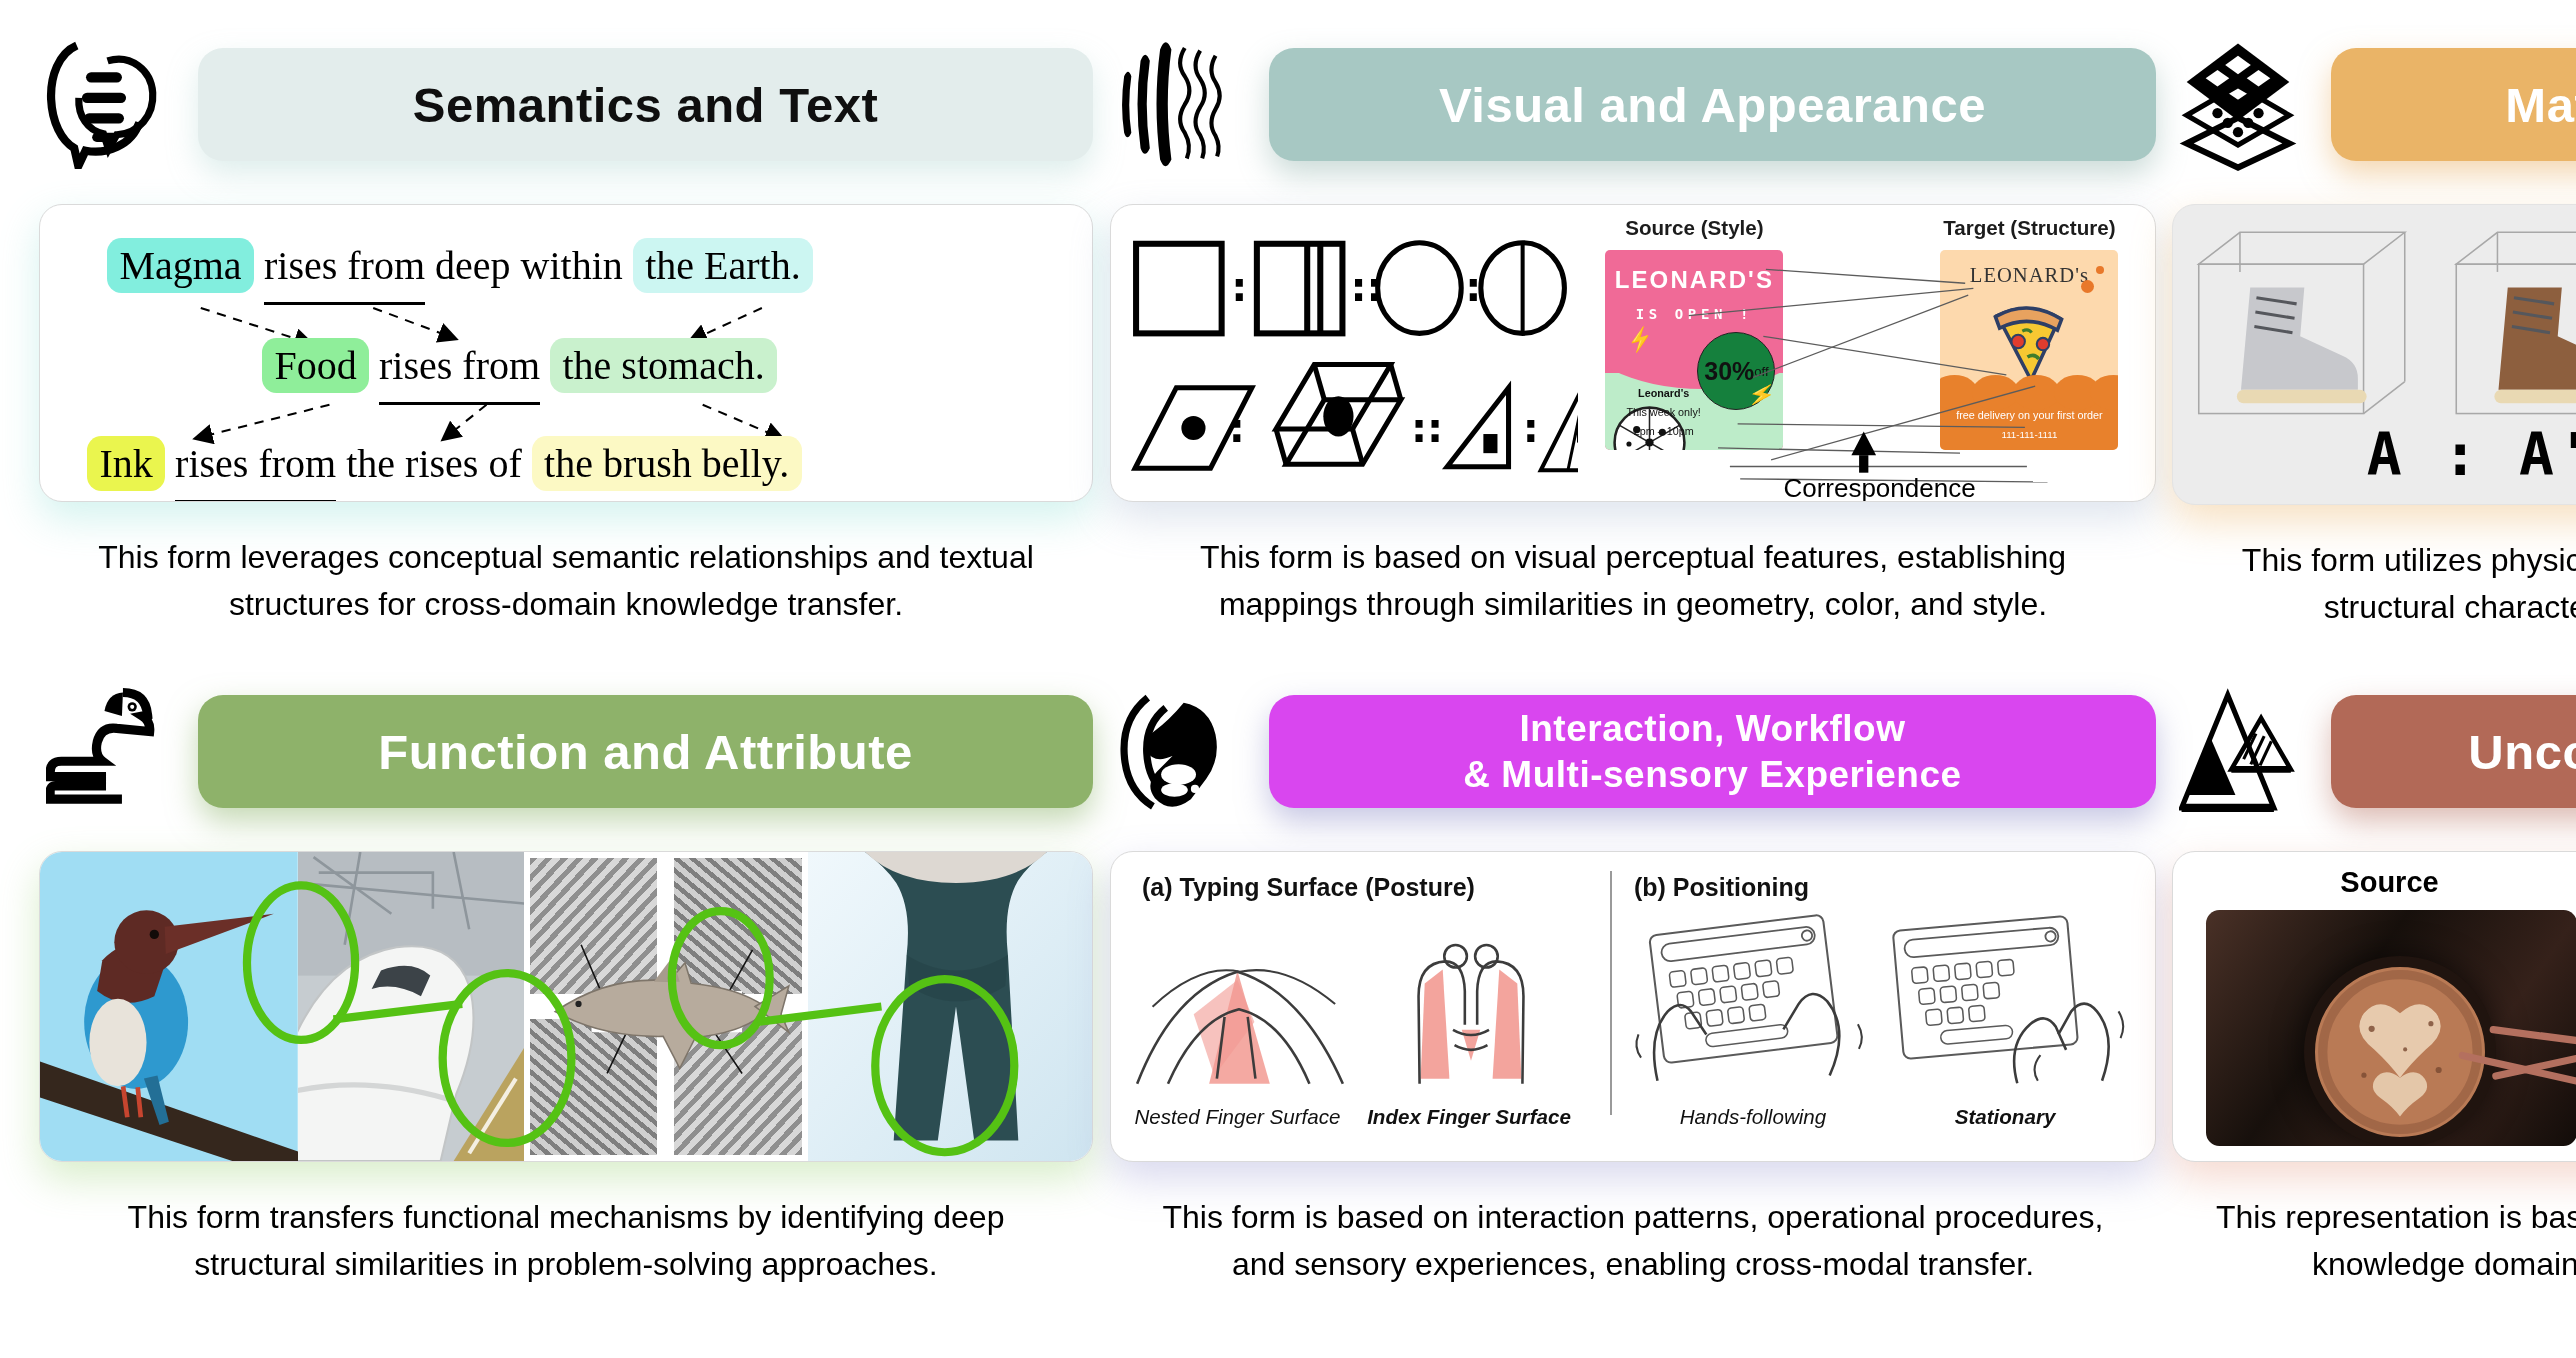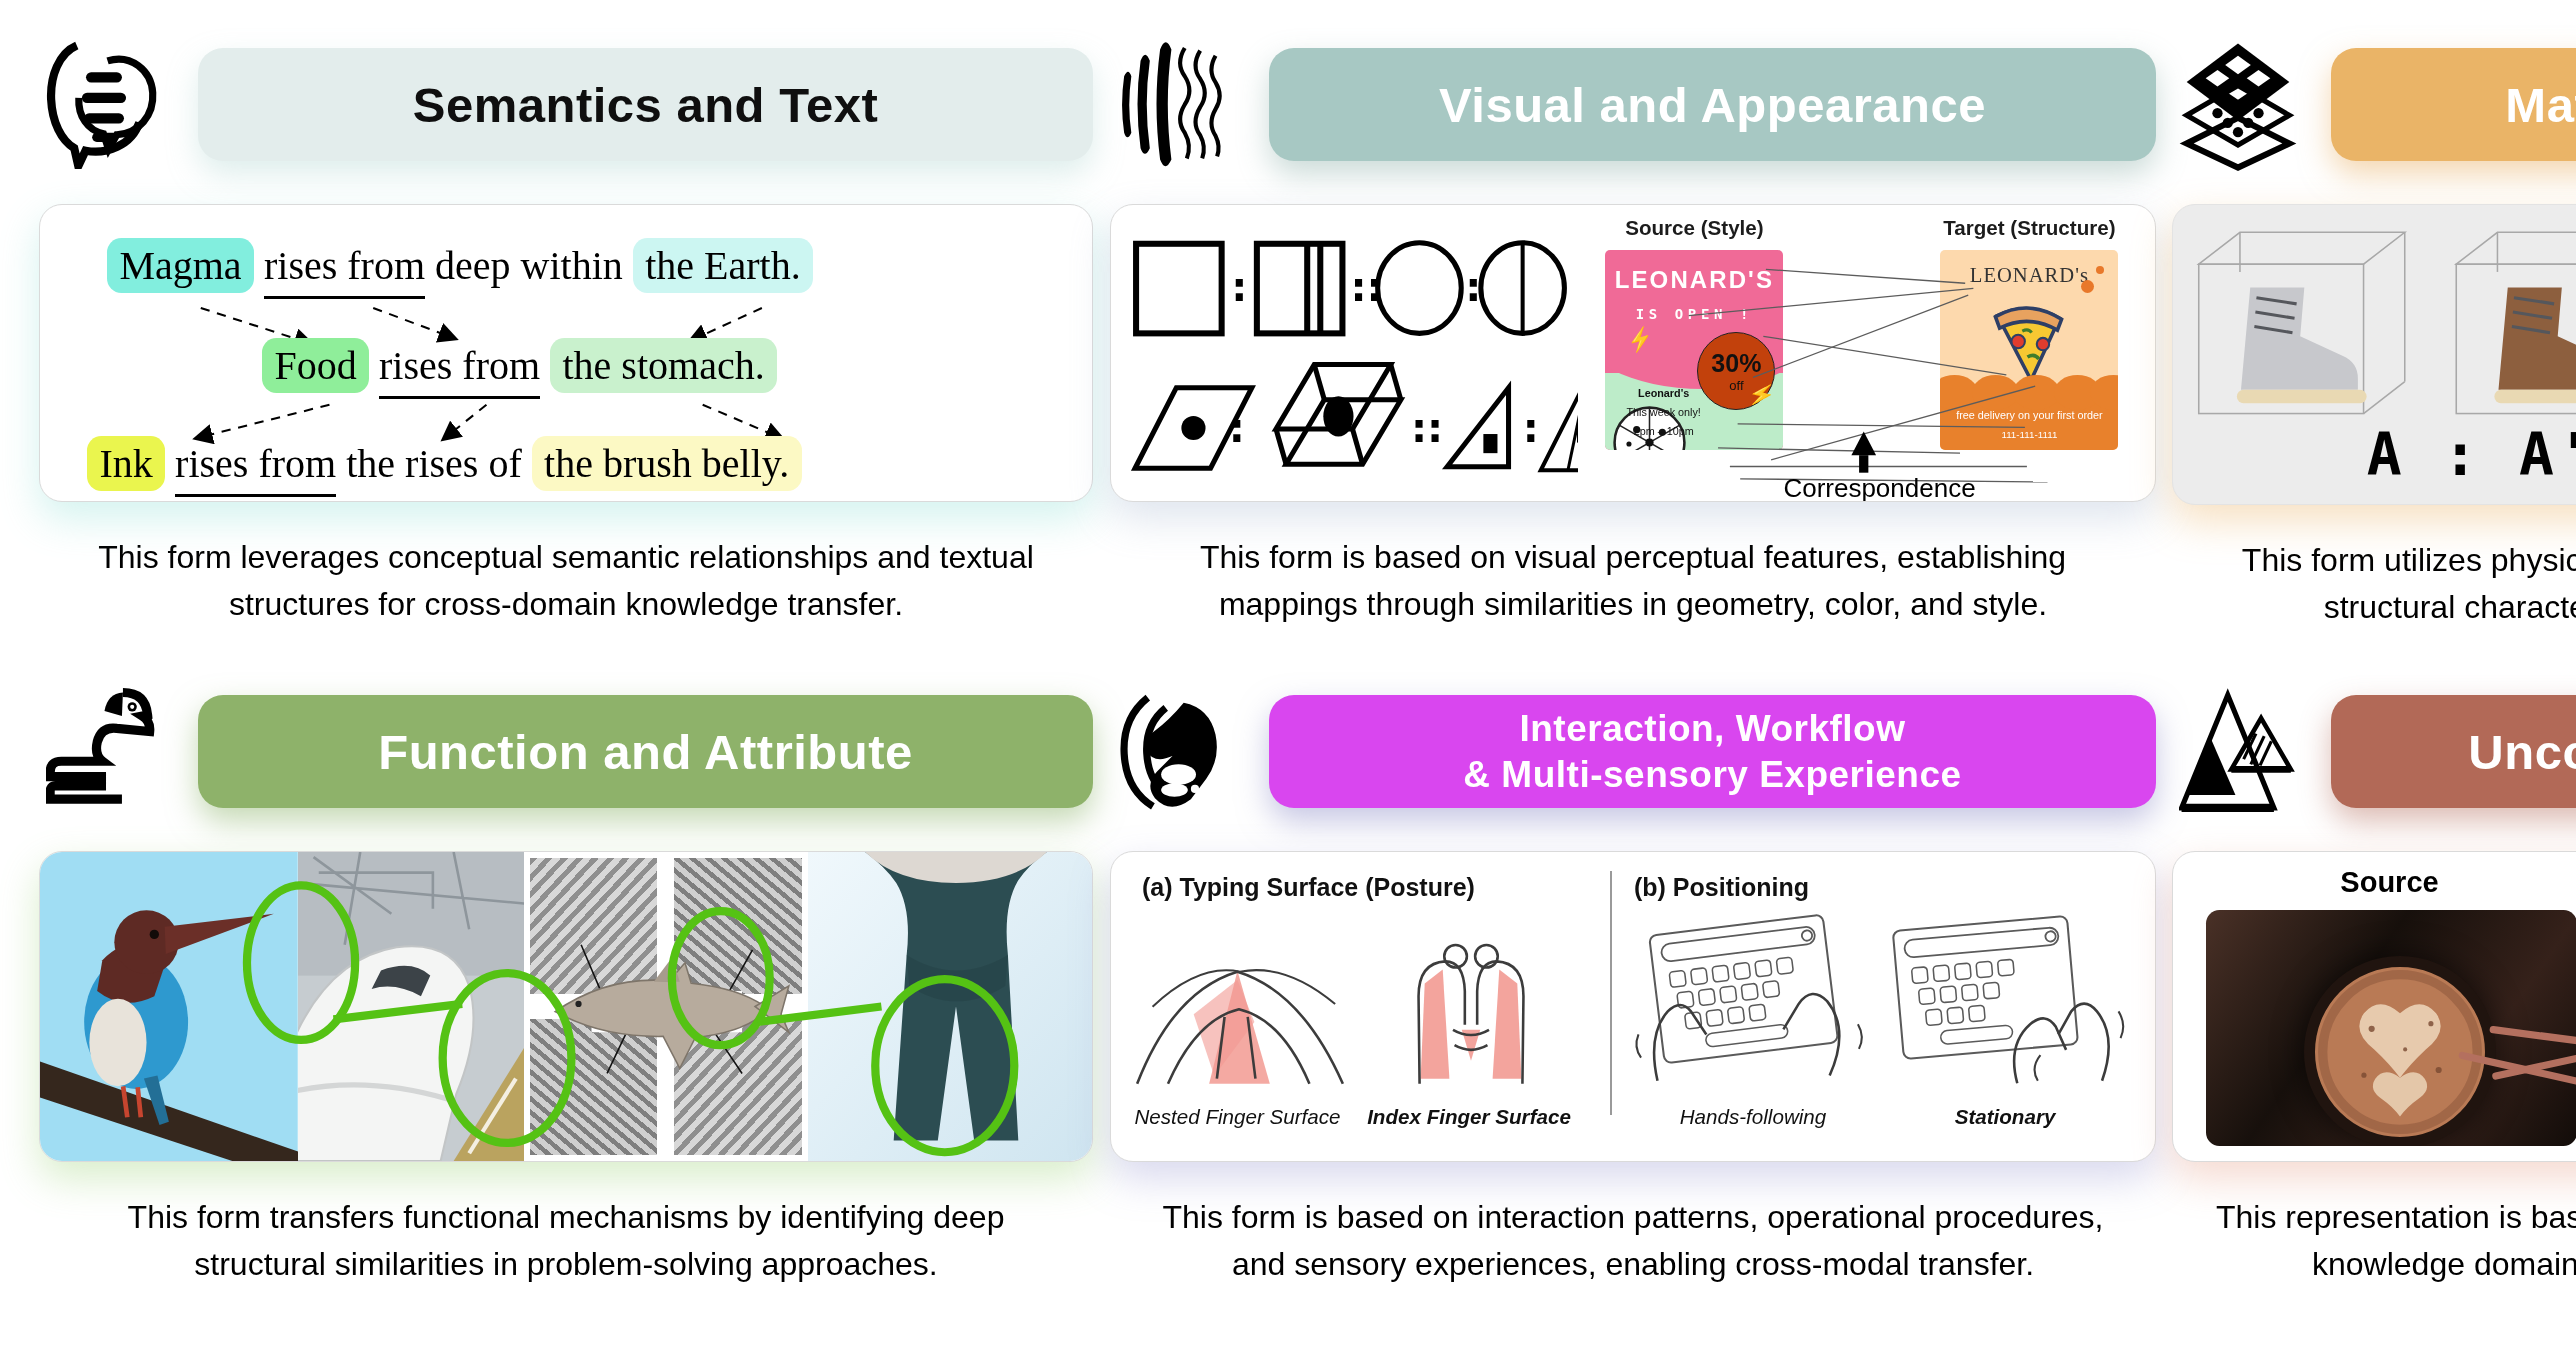--- a/index.html
+++ b/index.html
@@ -32,36 +32,36 @@
 
   .desc{margin:32px auto 0;text-align:center;font-size:32px;line-height:1.47;color:#000;max-width:999px}
 
   
   .sent{position:absolute;white-space:nowrap;font-family:"Liberation Serif",serif;font-size:40px;color:#000}
   .s1{left:67px;top:37px}.s2{left:222px;top:137px}.s3{left:47px;top:235px}
   .hl{border-radius:14.4px;padding:5.2px 12.4px}
   .hl-magma{background:#82eede}.hl-earth{background:#ccf6f2}
   .hl-food{background:#8fee9a}.hl-stomach{background:#c9f1cd}
   .hl-ink{background:#eaf54e}.hl-belly{background:#fcf9c4}
-  .ul{border-bottom:3.6px solid #000;padding-bottom:8px}
+  .ul{border-bottom:3.6px solid #000;padding-bottom:14px}
   .arrows{position:absolute;left:0;top:0;width:100%;height:100%;pointer-events:none}
 
   
   .vis-wrap{display:flex;height:100%}
   .geo{margin:4.1px 0 0 14.4px;flex:0 0 auto}
   .posters{position:relative;flex:1;height:100%}
   .plabel{position:absolute;top:11.3px;font-size:20.6px;color:#1c1c1c;text-align:center;width:178px;font-weight:600}
   .poster{position:absolute;top:45px;width:178px;height:200px;border-radius:5px;overflow:hidden}
   .sp{left:27px;background:#f06a97}
   .tp{left:362px;background:#fdd9ad}
   .sp-mint{position:absolute;bottom:0;left:0;width:100%;height:77px;background:#bdecc9}
   .sp-curve{position:absolute;bottom:61px;left:-31px;width:247px;height:67px;background:#f06a97;border-radius:0 0 48% 52%/0 0 100% 100%}
   .sp-title{position:absolute;top:15.5px;width:100%;text-align:center;color:#fff;font-size:24px;font-weight:800;letter-spacing:2.1px}
   .sp-sub{position:absolute;top:56px;width:100%;text-align:center;color:#fff;font-size:14px;font-weight:700;letter-spacing:4.6px;font-family:"DejaVu Sans Mono",monospace}
-  .sp-circle{position:absolute;top:82px;left:92px;width:76px;height:76px;border-radius:50%;background:#c2410c;border:1.5px solid #222;display:flex;flex-direction:column;align-items:center;justify-content:center;color:#111}
+  .sp-circle{position:absolute;top:82px;left:92px;width:76px;height:76px;border-radius:50%;background:#15803d;border:1.5px solid #222;display:flex;flex-direction:row;align-items:center;justify-content:center;color:#111}
   .sp-circle b{font-size:25px;font-weight:600}
   .sp-circle i{font-size:13px;font-style:normal}
   .sp-pizza{position:absolute;top:154px;left:5.2px}
   .bolt{position:absolute;color:#f6c514;font-size:21.6px}
   .sp-notes{position:absolute;bottom:8.2px;left:3.1px;width:62%;text-align:center;font-size:10.8px;line-height:1.8;color:#111}
   .tp-title{position:absolute;top:14.4px;width:100%;text-align:center;font-family:"Liberation Serif",serif;font-size:20.6px;letter-spacing:1px;color:#333}
   .tp-dot{position:absolute;border-radius:50%;background:#e8782a}
   .tp-slice{position:absolute;top:45px;left:42px}
   .tp-tag{position:absolute;top:151px;width:100%;text-align:center;font-family:"Liberation Serif",serif;font-size:20.6px;color:#3c3c3c}
   .tp-footer{position:absolute;bottom:0;left:0;width:100%;height:58px;background:#e8812c}

